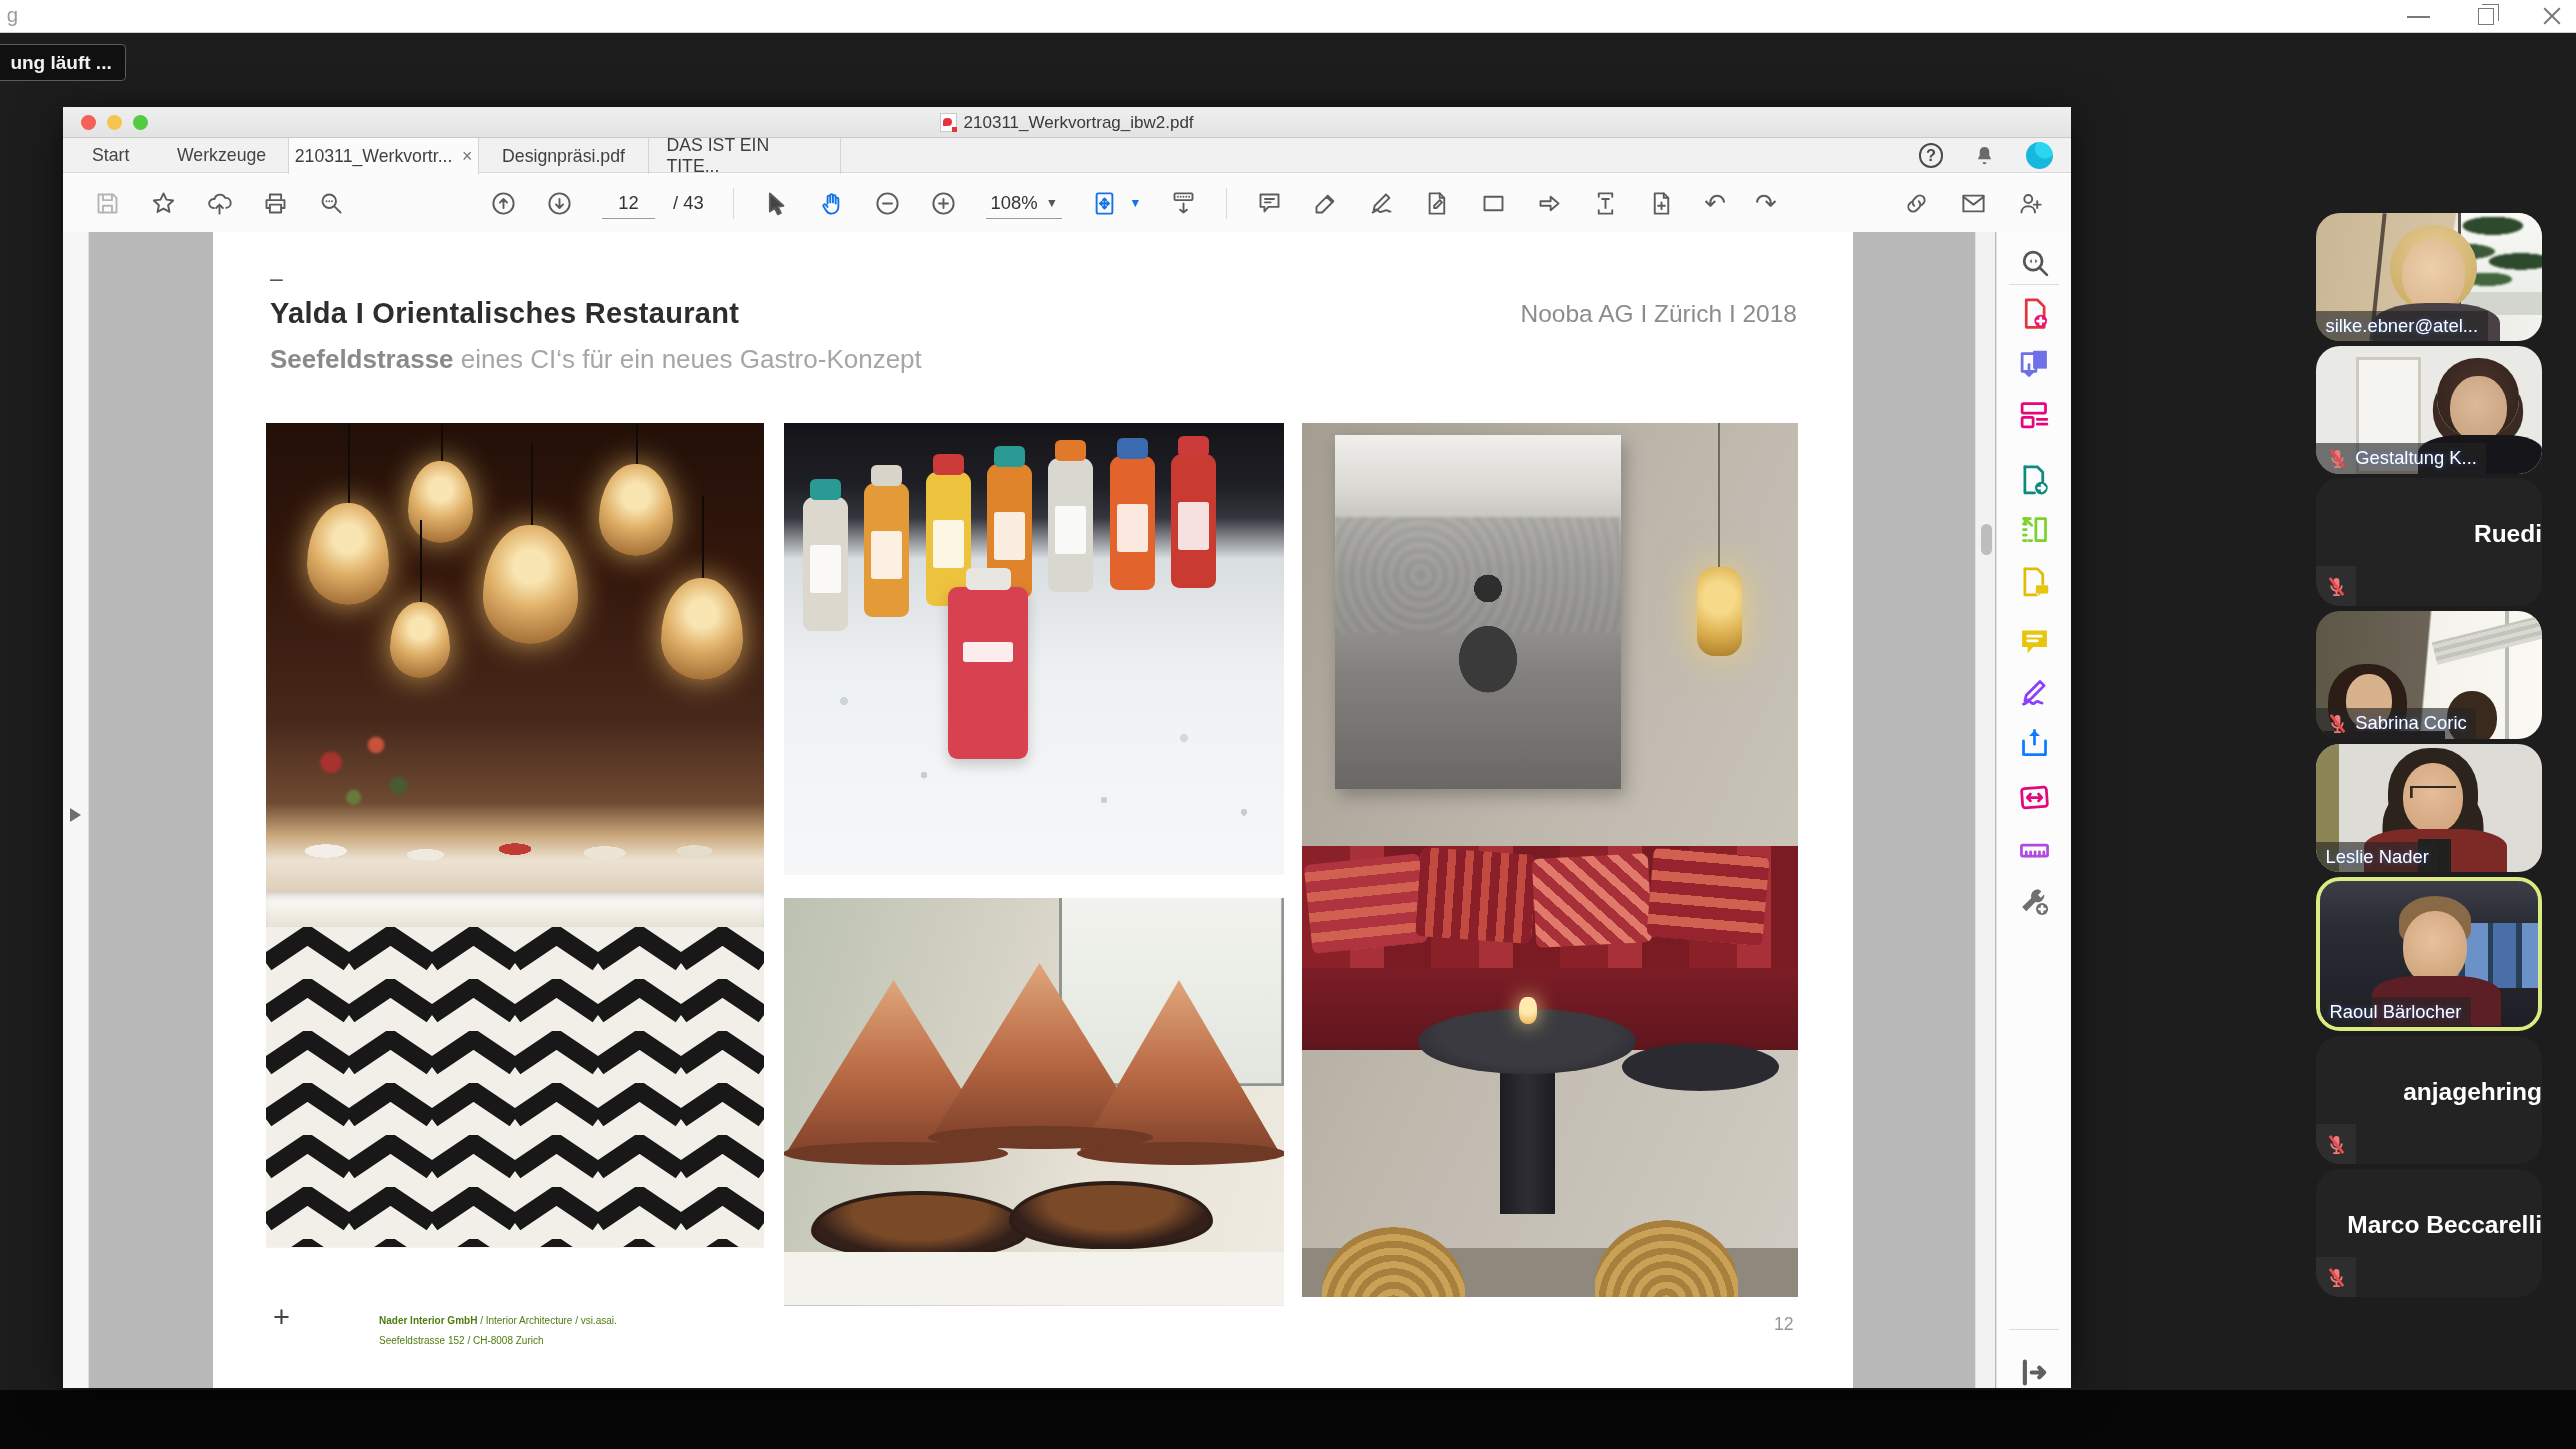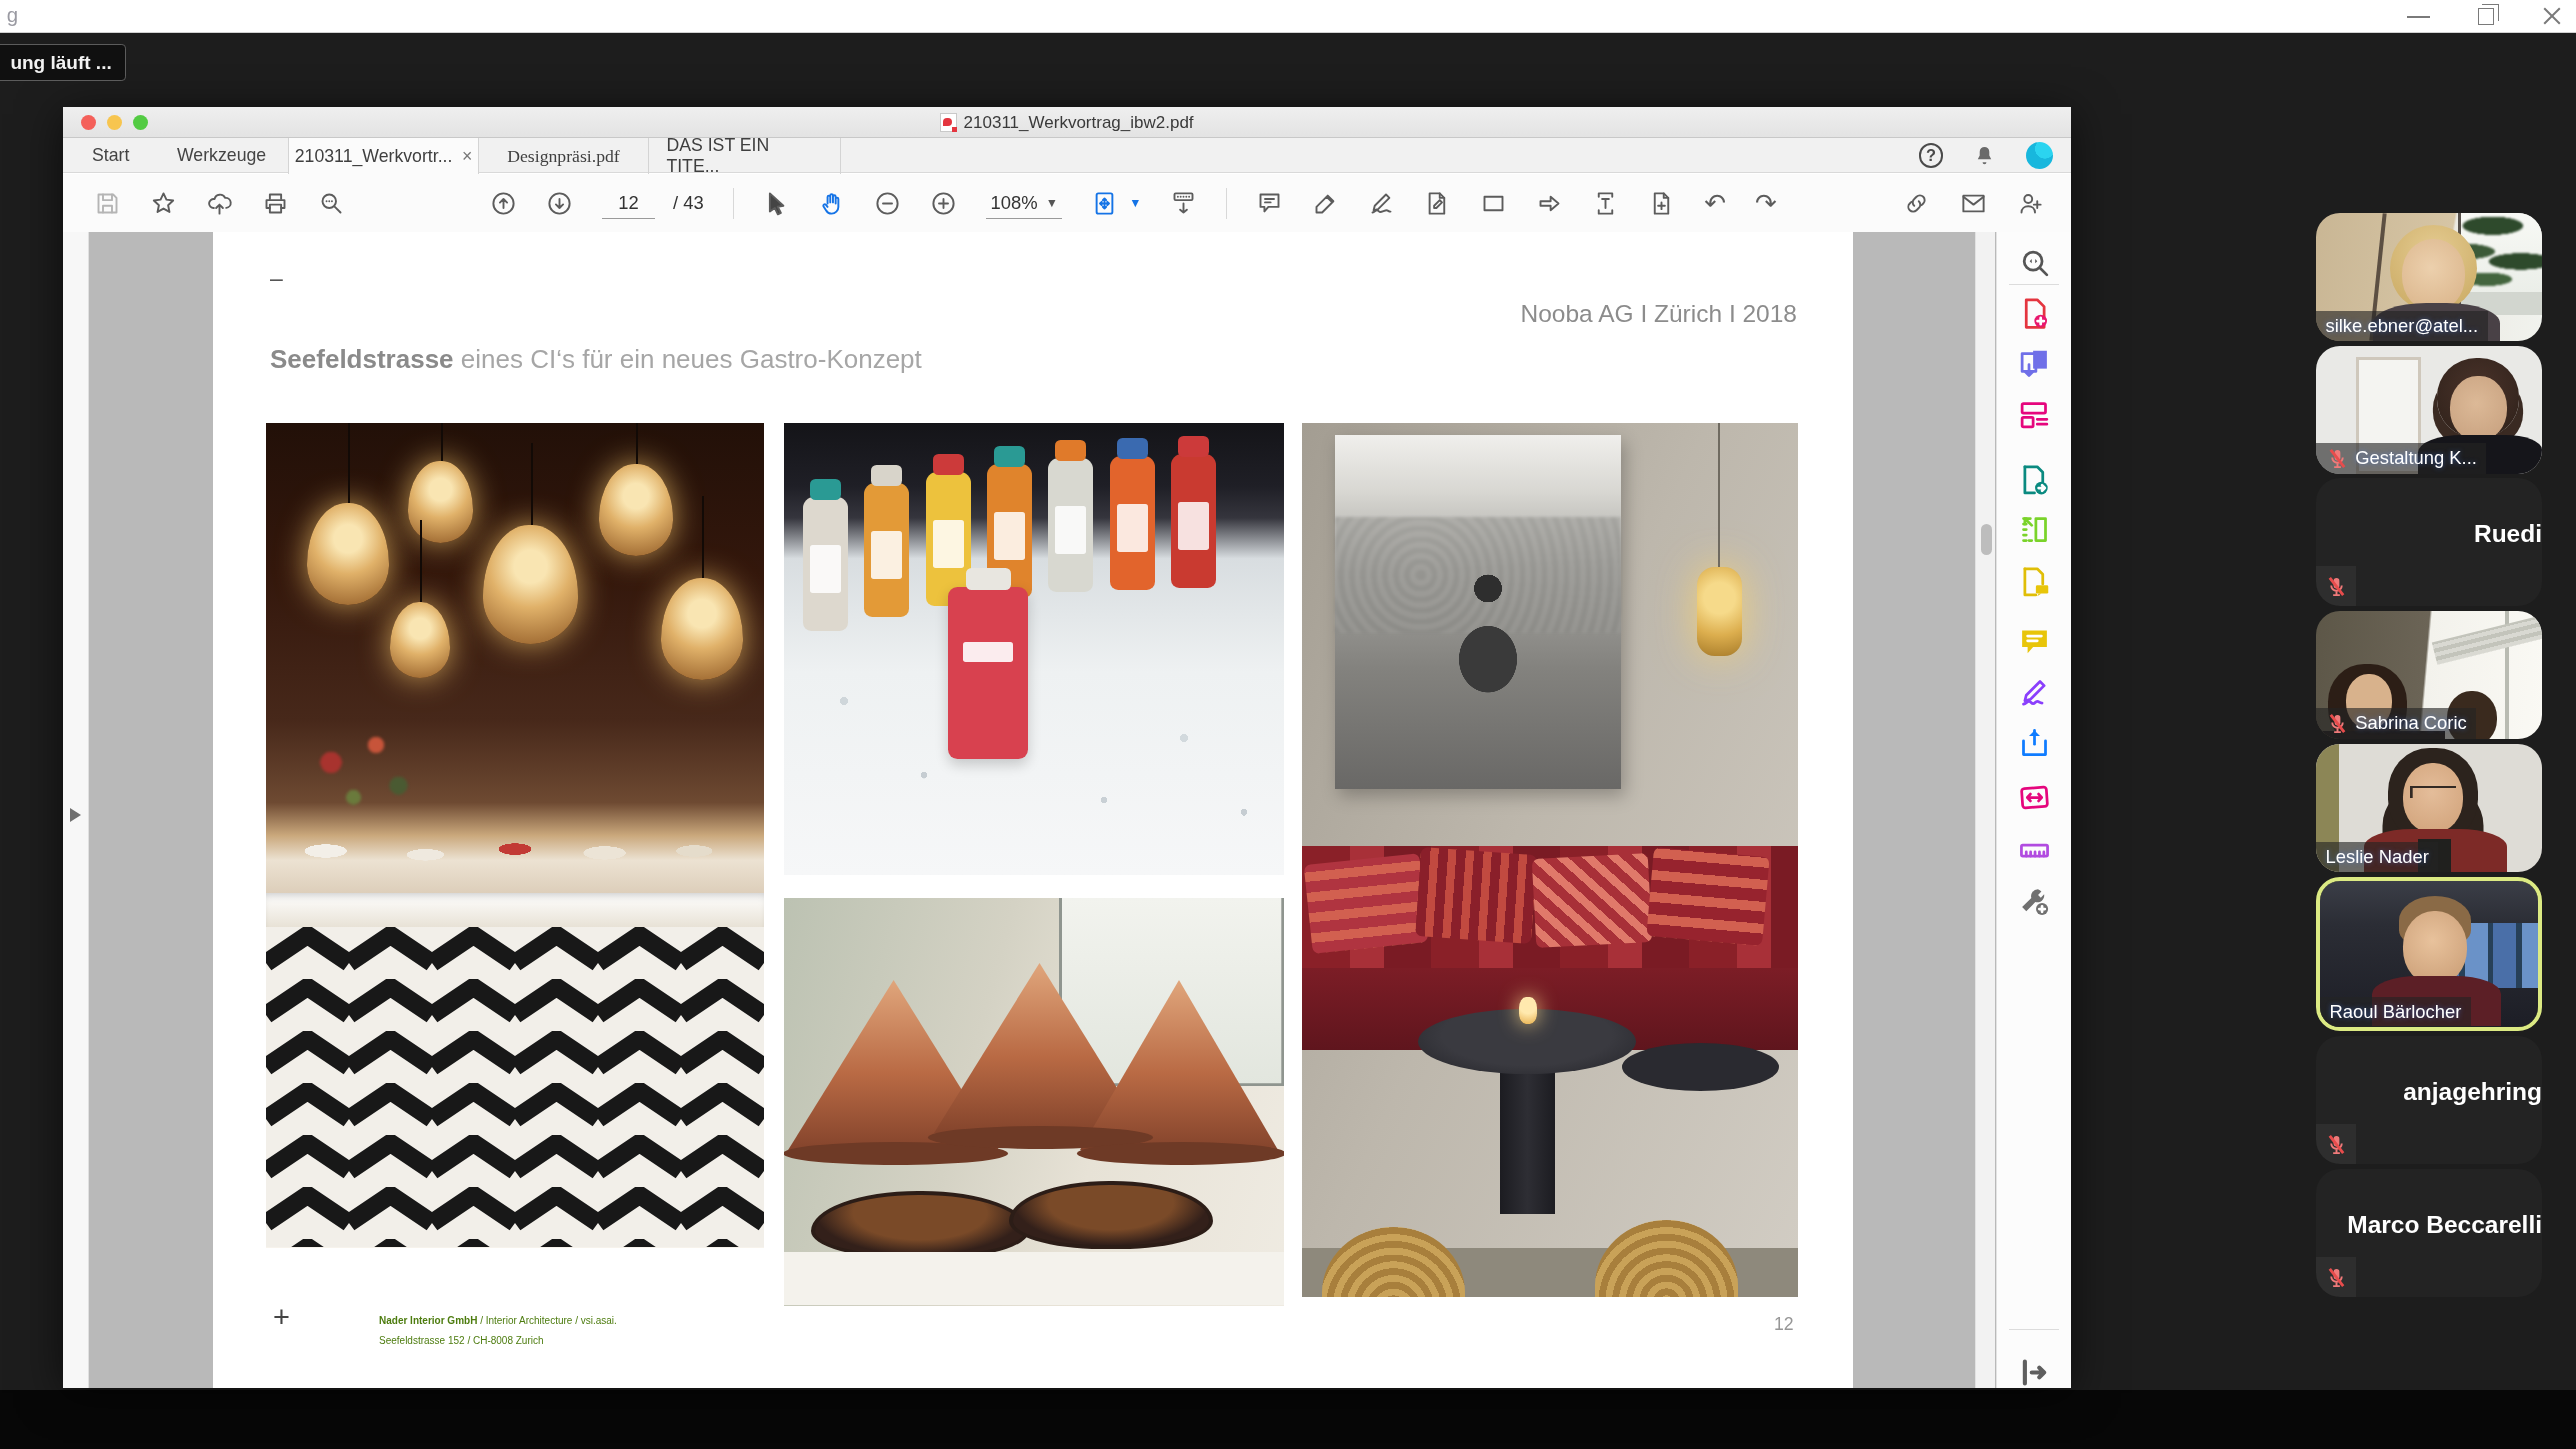--- a/index.html
+++ b/index.html
@@ -31,21 +31,21 @@
   .mac-title { position:absolute; left:0; right:0; top:0; height:31px; display:flex; align-items:center; justify-content:center; gap:6.8px; font-size:17px; color:#3a3a3a; }
   .pdf-mini { width:16.4px; height:19px; background:#fff; border:1.4px solid #c9c9c9; position:relative; }
   .pdf-mini::before { content:""; position:absolute; left:2px; top:4.1px; width:8.2px; height:8.2px; background:#e4353f; border-radius:50% 50% 50% 0; }
   .pdf-mini::after { content:""; position:absolute; right:-1.4px; bottom:-1.4px; width:5.5px; height:5.5px; background:#e4353f; }
 
   .tabbar { position:absolute; left:0; top:31px; width:100%; height:35px; background:#f1f1f1; border-bottom:0.7px solid #d9d9d9; font-size:17.7px; color:#444; }
   .menu-tab { position:absolute; top:0; height:35px; display:flex; align-items:center; cursor:default; }
   .menu-start { left:29px; } .menu-tools { left:114px; }
   .doc-tab { position:absolute; top:0; height:36px; display:flex; align-items:center; justify-content:center; gap:9.5px; border-right:0.7px solid #d4d4d4; padding:0 16.4px; color:#3f3f3f; }
   .doc-tab.active { background:#fbfbfb; border-left:0.7px solid #d4d4d4; z-index:2; }
-  .dt-1 { left:225px; width:191px; } .dt-2 { left:416px; width:170px;font-family:Liberation Serif, serif; } .dt-3 { left:587px; width:191px; }
+  .dt-1 { left:225px; width:191px; } .dt-2 { left:416px; width:170px; } .dt-3 { left:587px; width:191px; }
   .tab-close { font-size:17.7px; color:#777; }
   .tb-right { position:absolute; right:17.7px; top:0; height:35px; display:flex; align-items:center; gap:30px; }
   .help-circ { width:24.5px; height:24.5px; border:2px solid #4a4a4a; border-radius:50%; color:#4a4a4a; font-size:16.4px; font-weight:bold; display:flex; align-items:center; justify-content:center; }
   .avatar { width:27px; height:27px; border-radius:50%; background:radial-gradient(circle at 70% 25%, #2bd4f0 0 35%, #18b7dd 36% 100%); }
 
   .toolbar { position:absolute; left:0; top:67px; width:100%; height:59px; background:#fbfbfb; border-bottom:0.7px solid #d2d2d2; display:flex; align-items:center; gap:29px; padding-left:31px; }
   .ti { width:27px; height:27px; flex:0 0 auto; display:flex; align-items:center; justify-content:center; }
   .ti svg { width:27px; height:27px; stroke:#5c5c5c; fill:none; stroke-width:1.7; stroke-linecap:round; stroke-linejoin:round; }
   .ti.dim svg { stroke:#b5b5b5; }
   .ti.blue svg { stroke:#1473e6; }
@@ -428,20 +428,21 @@
               <path d="M4 20c0-3.5 2.7-5.5 6-5.5s6 2 6 5.5"></path>
               <path d="M18 10v6M15 13h6"></path>
             </svg>
           </span>
       </div>
     </div>
 
     <div class="content">
       <div class="page">
         <div class="sl-overline">–</div>
+        <div class="sl-title">Yalda I Orientalisches Restaurant</div>
         <div class="sl-meta">Nooba AG I Zürich I 2018</div>
         <div class="sl-sub"><b>Seefeldstrasse</b><span> eines CI‘s für ein neues Gastro-Konzept</span></div>
 
         <div class="ph ph-lant">
           <div class="lant l1"></div>
             <div class="lant l2"></div>
             <div class="lant l3"></div>
           <div class="lant l4"></div>
             <div class="lant l5"></div>
             <div class="lant l6"></div>

